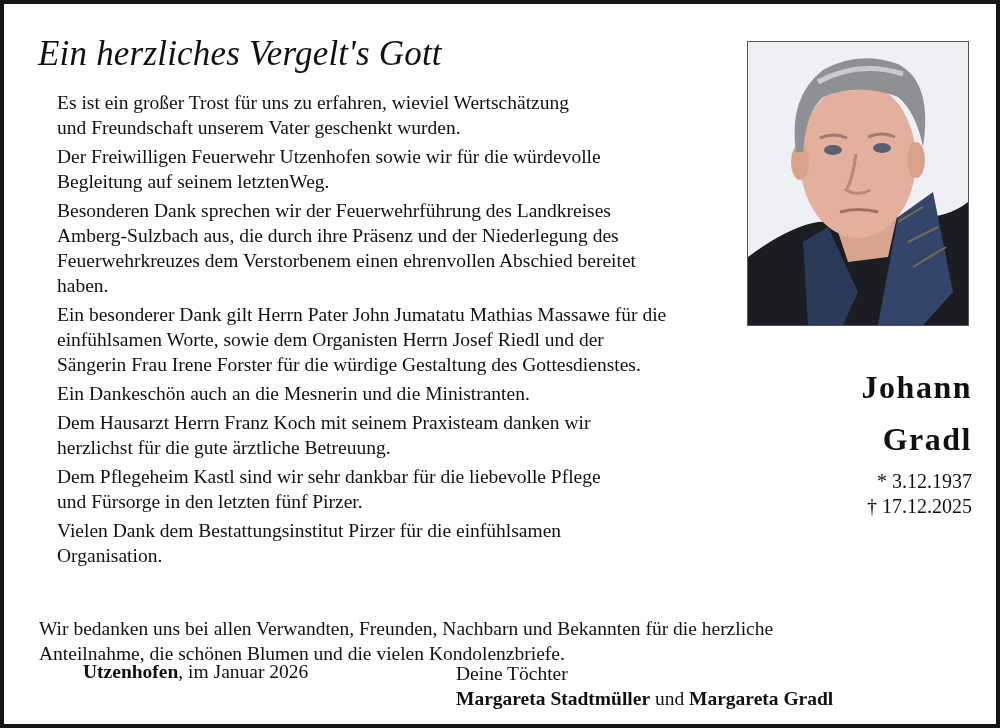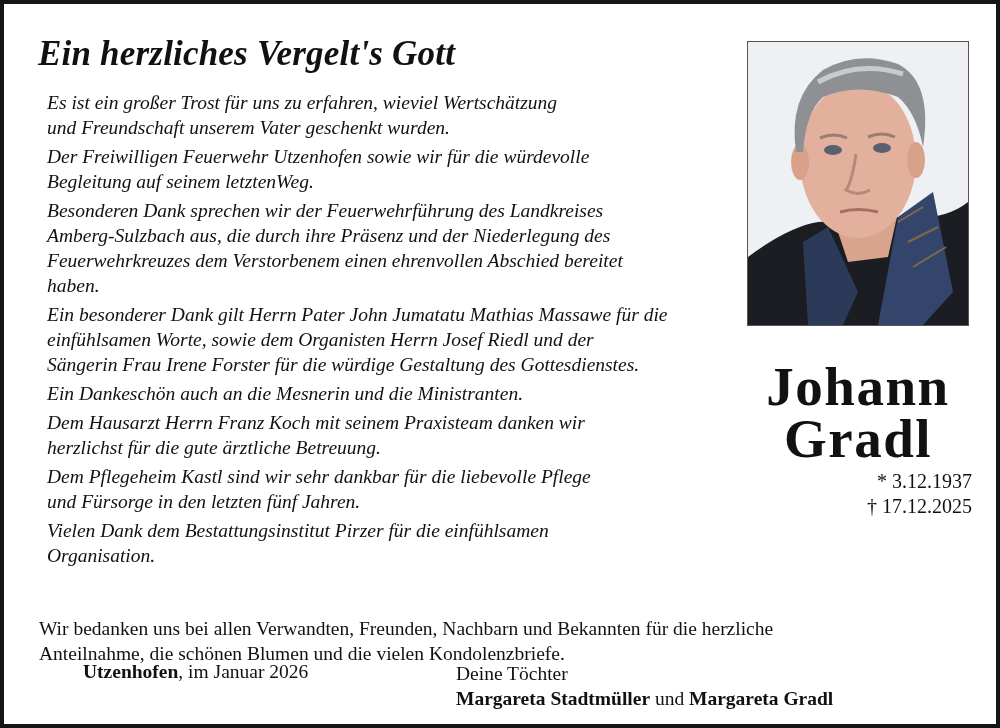--- a/index.html
+++ b/index.html
@@ -1,30 +1,30 @@
 <!DOCTYPE html>
 <html><head>
 <meta charset="utf-8">
 <style>
   html, body { margin:0; padding:0; background:#fff; }
   body { width:1000px; height:728px; position:relative; overflow:hidden; font-family:"Liberation Serif", serif; color:#111; }
   .frame { position:absolute; left:0; top:0; width:992px; height:720px; border:4px solid #151515; background:#fff; }
-  .title { position:absolute; left:34px; top:30px; font-size:35px; font-weight:bold; font-style:italic; letter-spacing:0.2px; margin:0; white-space:nowrap; }
+  .title { position:absolute; left:34px; top:30px; font-size:35px; font-weight:normal; font-style:italic; letter-spacing:0.2px; margin:0; white-space:nowrap; }
   .body-text { position:absolute; left:35px; top:86px; width:720px; font-size:19.5px; line-height:25px; }
-  .para { margin:0 0 4px 8px;font-style:italic; }
+  .para { margin:0 0 4px 18px; }
   .para span { display:block; white-space:nowrap; }
   .closing { position:absolute; left:35px; top:612px; font-size:19.5px; line-height:25px; white-space:nowrap; }
   .closing span { display:block; }
   .place { position:absolute; left:35px; top:657px; font-size:19.5px; white-space:nowrap; }
   .place b { font-weight:bold;margin-left:44px; }
   .signers { position:absolute; left:452px; top:657px; font-size:19.5px; line-height:25px; white-space:nowrap; }
   .signers div { white-space:nowrap; }
   .signers b { font-weight:bold; }
   .photo { position:absolute; left:743px; top:37px; width:220px; height:283px; border:1px solid #555; overflow:hidden; background:#f2f2f4; }
-  .name { position:absolute; left:740px; top:357px; width:228px; text-align:center; font-weight:bold; font-size:55px; line-height:52px; letter-spacing:1.5px; }
+  .name { position:absolute; left:740px; top:357px; width:228px; text-align:right; font-weight:bold; font-size:32px; line-height:52px; letter-spacing:1.5px; }
   .dates { position:absolute; left:740px; top:465px; width:228px; text-align:right; font-size:20px; line-height:25px; }
 </style>
 </head>
 <body>
 
 <div class="frame">
   <h1 class="title">Ein herzliches Vergelt's Gott</h1>
 
   <div class="body-text">
     <p class="para">
@@ -48,21 +48,21 @@
     </p>
     <p class="para">
       <span>Ein Dankeschön auch an die Mesnerin und die Ministranten.</span>
     </p>
     <p class="para">
       <span>Dem Hausarzt Herrn Franz Koch mit seinem Praxisteam danken wir</span>
       <span>herzlichst für die gute ärztliche Betreuung.</span>
     </p>
     <p class="para">
       <span>Dem Pflegeheim Kastl sind wir sehr dankbar für die liebevolle Pflege</span>
-      <span>und Fürsorge in den letzten fünf Jahren.</span>
+      <span>und Fürsorge in den letzten fünf Pirzer.</span>
     </p>
     <p class="para">
       <span>Vielen Dank dem Bestattungsinstitut Pirzer für die einfühlsamen</span>
       <span>Organisation.</span>
     </p>
   </div>
 
   <div class="closing">
     <span>Wir bedanken uns bei allen Verwandten, Freunden, Nachbarn und Bekannten für die herzliche</span>
     <span>Anteilnahme, die schönen Blumen und die vielen Kondolenzbriefe.</span>

